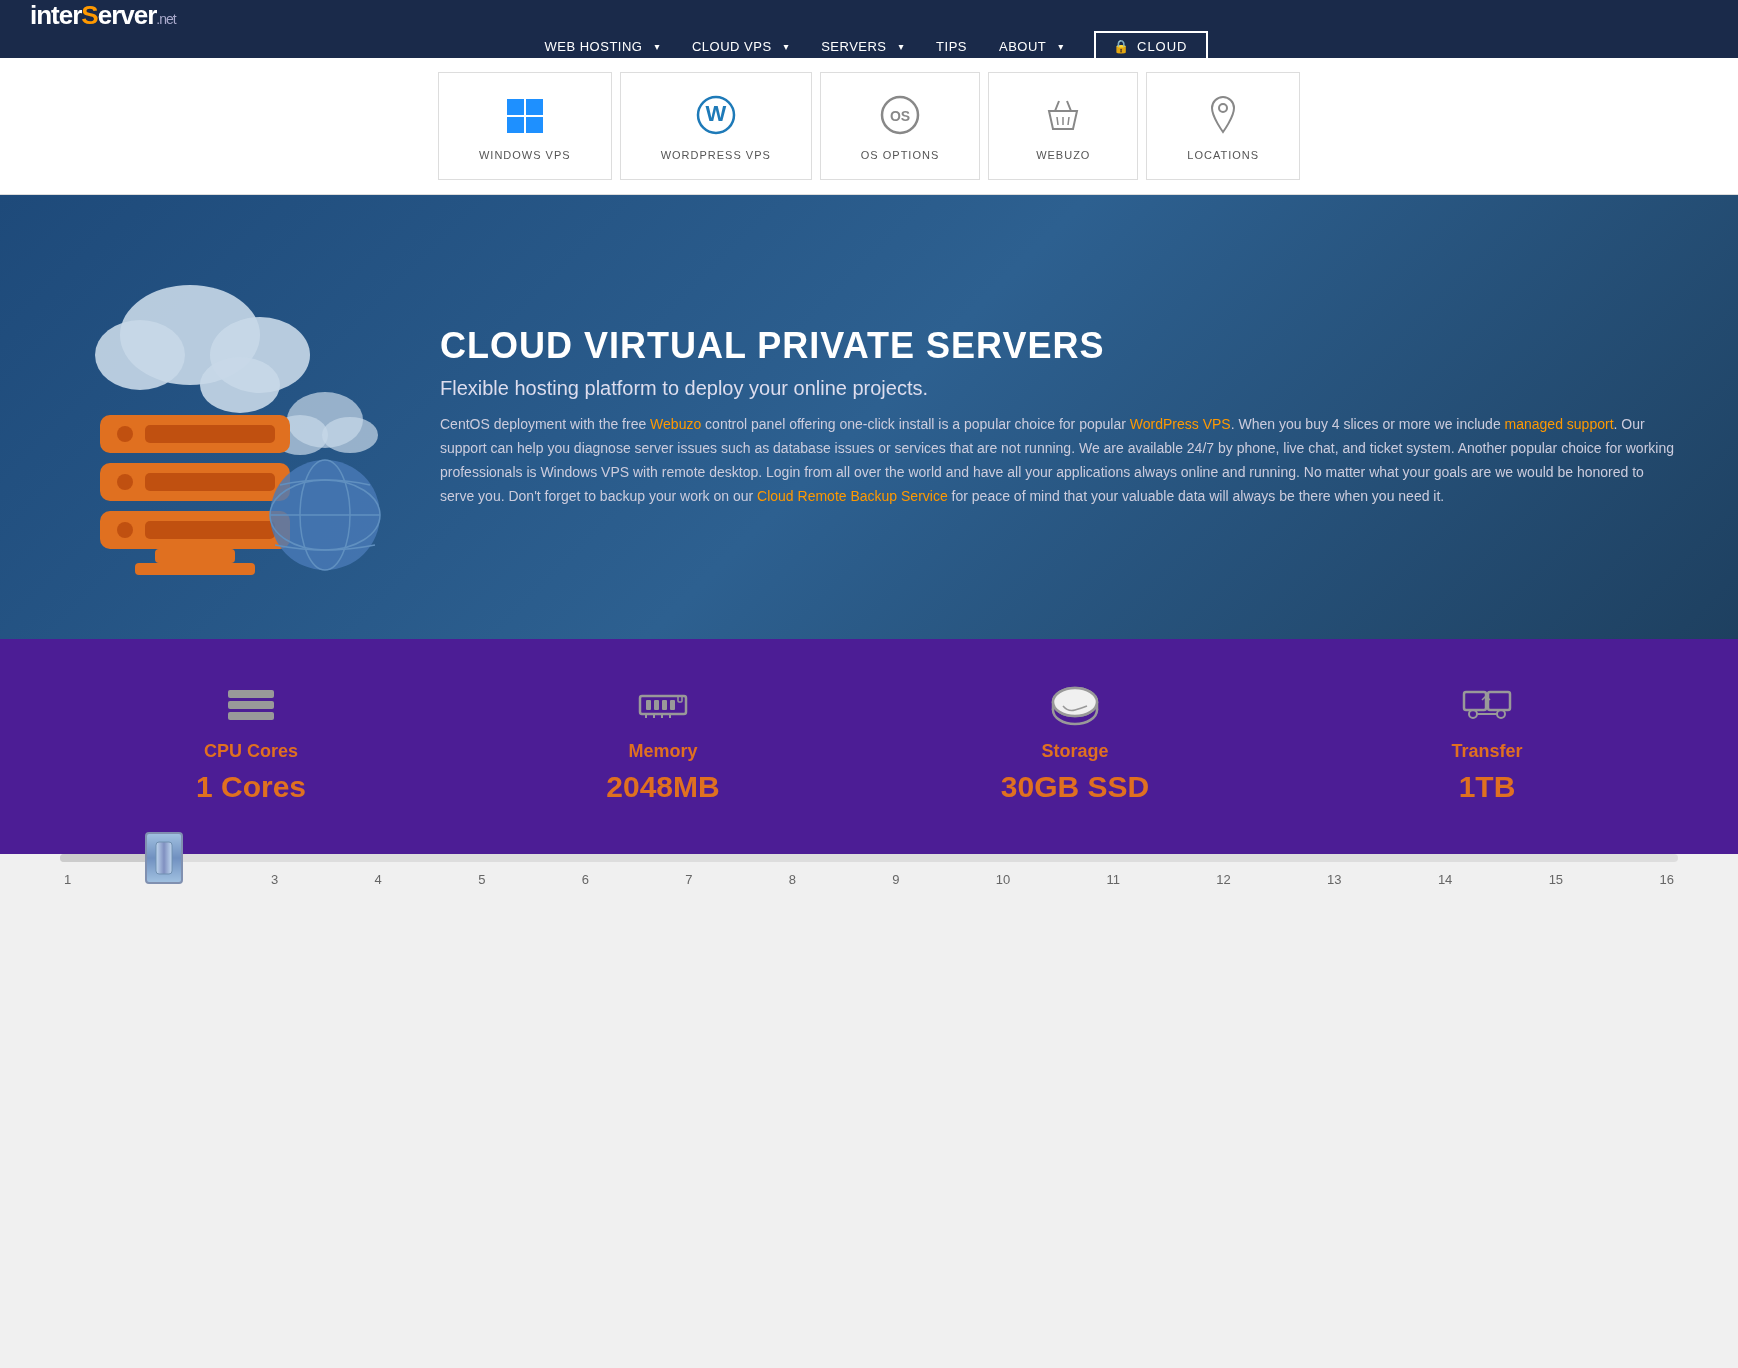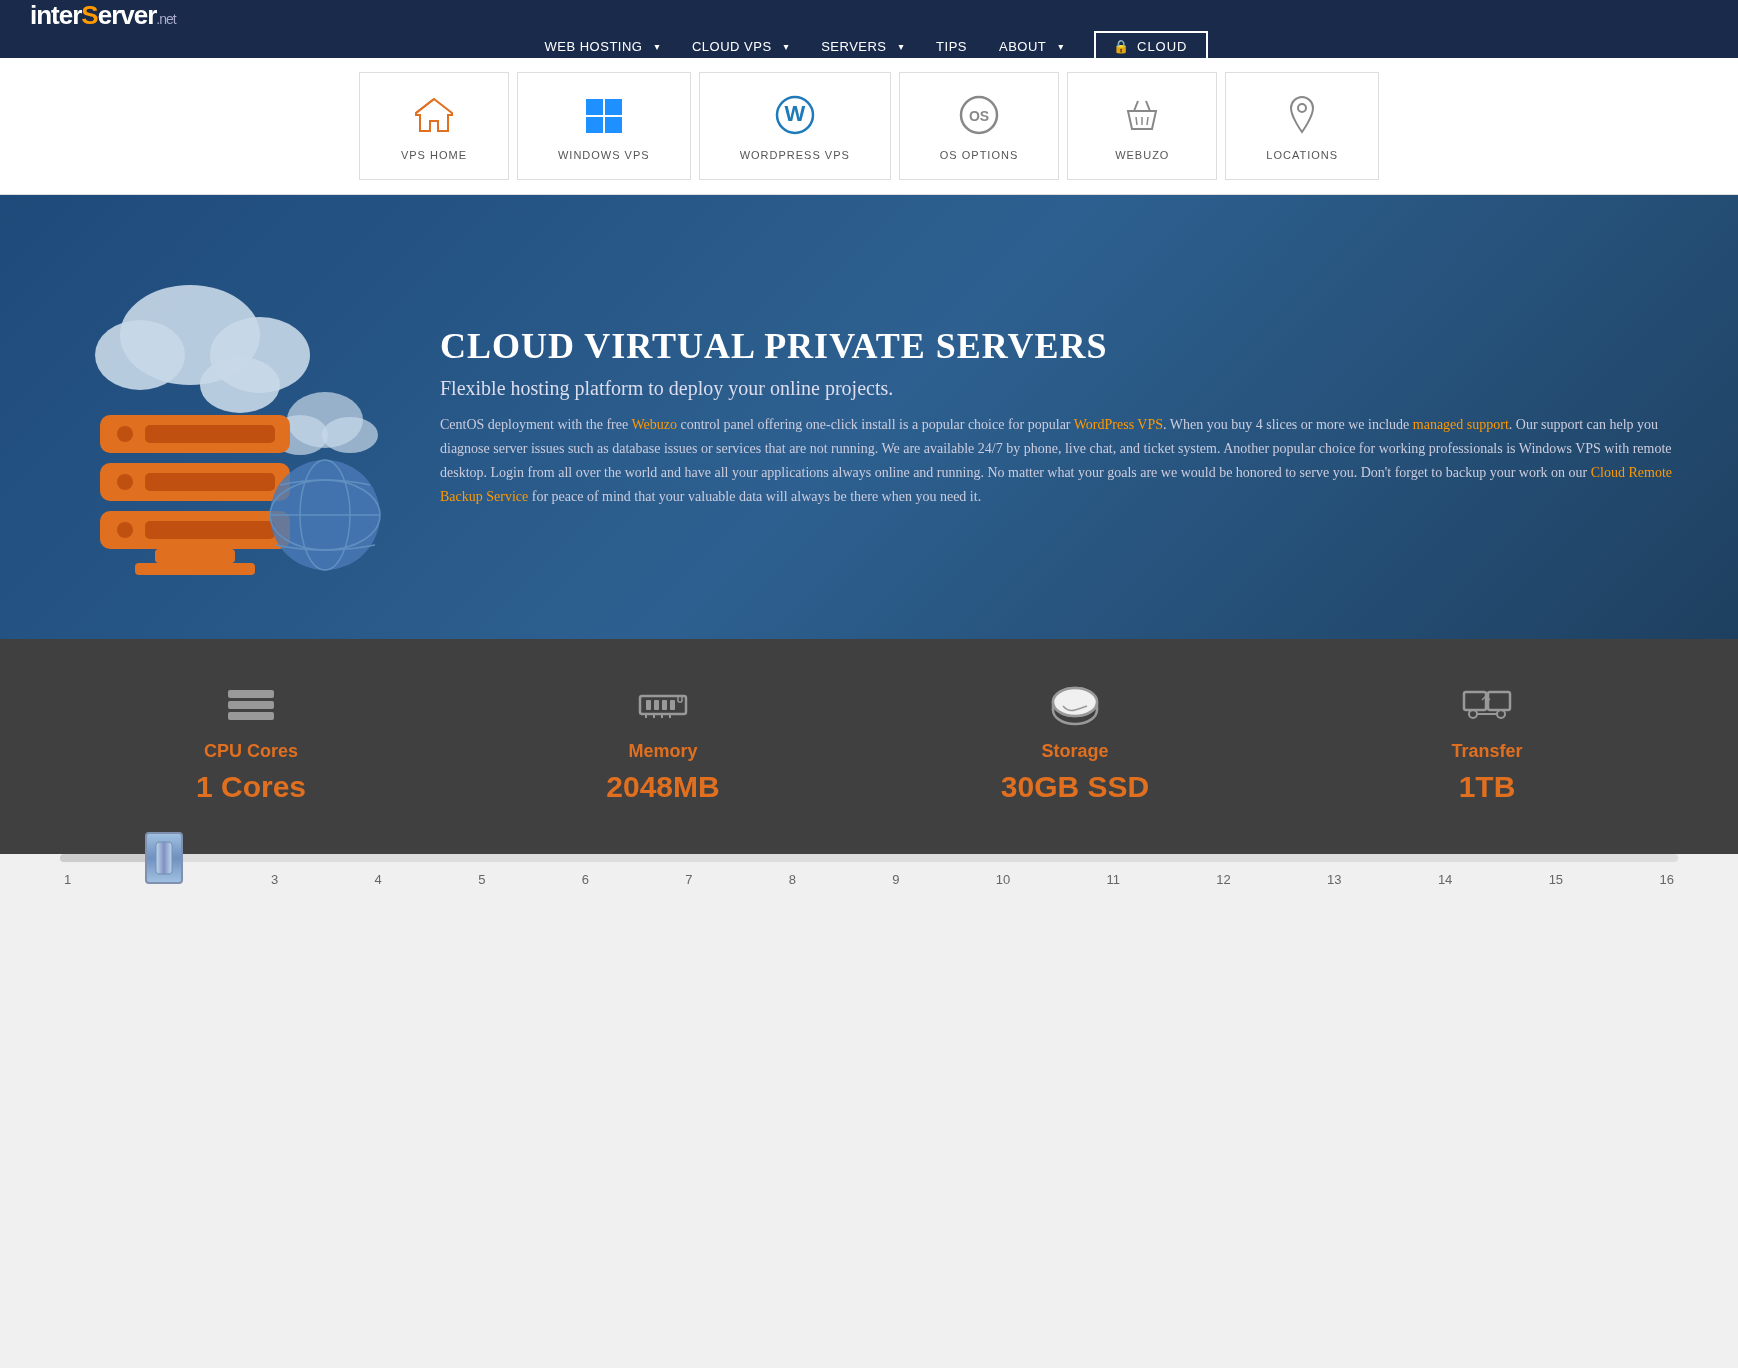--- a/index.html
+++ b/index.html
@@ -89,21 +89,20 @@
     
     .hero {
       background: #2a5080;
       background: linear-gradient(135deg, #1e4a7a 0%, #2d6090 50%, #1e4060 100%);
       display: flex;
       align-items: center;
       padding: 40px 60px;
       min-height: 420px;
       position: relative;
       overflow: hidden;
-      font-family: Liberation Serif, serif;
     }
     .hero-illustration {
       width: 340px;
       flex-shrink: 0;
       margin-right: 40px;
     }
     .hero-content { flex: 1; color: white; }
     .hero-title {
       font-size: 36px;
       font-weight: bold;
@@ -118,21 +117,21 @@
     }
     .hero-text {
       font-size: 14px;
       line-height: 1.7;
       color: #ccd;
     }
     .hero-text a { color: #f90; text-decoration: none; }
 
     
     .sliders-section {
-      background: #404040;
+      background: #4c1d95;
       padding: 40px 60px 20px;
     }
     .sliders-grid {
       display: grid;
       grid-template-columns: repeat(4, 1fr);
       gap: 30px;
       margin-bottom: 30px;
     }
     .slider-item {
       display: flex;
@@ -239,29 +238,20 @@
       <span class="nav-arrow">▾</span>
     </a>
     <a class="login-btn" href="#">
       <span>🔒</span>
       <span>CLOUD</span>
     </a>
   </div>
 </nav>
 
 <div class="icon-nav">
-  <div class="icon-nav-item">
-    <div class="icon-svg">
-      <svg width="44" height="44" viewBox="0 0 44 44" fill="none">
-        <path d="M22 6L4 20v2h4v16h10V28h8v10h10V22h4v-2L22 6z" stroke="#e07020" stroke-width="2" fill="none"></path>
-        <path d="M22 6L4 20" stroke="#e07020" stroke-width="2"></path>
-      </svg>
-    </div>
-    <div class="icon-nav-label">VPS HOME</div>
-  </div>
   <div class="icon-nav-item">
     <div class="icon-svg">
       <svg width="44" height="44" viewBox="0 0 44 44">
         <rect x="4" y="6" width="17" height="16" fill="#1e90ff"></rect>
         <rect x="23" y="6" width="17" height="16" fill="#1e90ff"></rect>
         <rect x="4" y="24" width="17" height="16" fill="#1e90ff"></rect>
         <rect x="23" y="24" width="17" height="16" fill="#1e90ff"></rect>
       </svg>
     </div>
     <div class="icon-nav-label">WINDOWS VPS</div>

